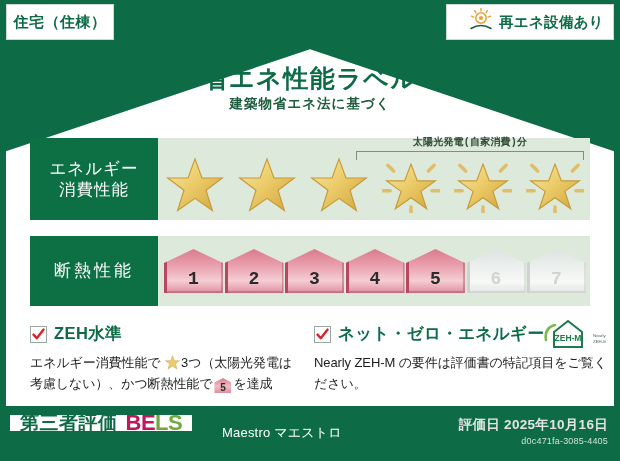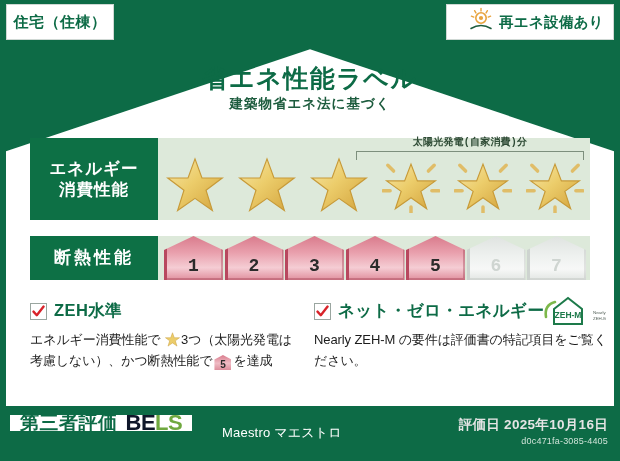--- a/index.html
+++ b/index.html
@@ -68,26 +68,26 @@
   }
 
   
   .perf-row{
     position:absolute;
     left:30px; right:30px;
     background:#dde9da;
     display:flex; align-items:stretch;
   }
   #energy-row{ top:138px; height:82px; }
-  #insul-row { top:236px; height:44px; }
+  #insul-row { top:236px; height:70px; }
 
   .perf-label{
     background:#0d7045;
     color:#ffffff;
-    font-weight:bold;
+    font-weight:normal;
     display:flex; flex-direction:column;
     align-items:center; justify-content:center;
     line-height:1.25;
     flex:0 0 128px;
   }
   #energy-row .perf-label{ font-size:16.5px; letter-spacing:1px; }
   #insul-row  .perf-label{ font-size:17px; letter-spacing:3px; }
 
   .perf-content{ position:relative; flex:1 1 auto;font-family:Liberation Mono, monospace; }
 
@@ -146,21 +146,21 @@
     padding-bottom:4px;
   }
   .house-cell.on  .house-num{ color:#2b2b2b; }
   .house-cell.off .house-num{ color:#cfd5d1; }
 
   
   #criteria{
     position:absolute; left:0; right:0; top:300px;
     display:flex;
   }
-  .criterion{ position:relative; padding:0 0; }
+  .criterion{ position:relative; padding:0 0;margin-top:23px; }
   #criterion-zeh{ flex:0 0 300px; padding-left:30px; }
   #criterion-nze{ flex:1 1 auto; padding-left:14px; }
 
   .crit-head{ display:flex; align-items:center; gap:7px; }
   .checkbox{
     width:17px; height:17px;
     border:1.4px solid #9aa6a0; background:#fff;
     position:relative; flex:0 0 auto;
   }
   .crit-title{
@@ -194,21 +194,21 @@
     background:#0d6b46;
   }
   #bels-plate{
     position:absolute; left:10px; top:9px;
     height:16px; background:#ffffff;
     display:flex; align-items:center; padding:0 10px;
     gap:8px;
   }
   #bels-jp{ font-size:19px; font-weight:bold; color:#0d6b46; letter-spacing:0.5px; }
   #bels-logo{ font-size:22px; font-weight:bold; letter-spacing:-0.5px; }
-  #bels-logo .dark{ color:#0f172a; }
+  #bels-logo .dark{ color:#be185d; }
   #bels-logo .light{ color:#6fa83f; }
   #brand-name{
     position:absolute; left:222px; top:18px;
     color:#ffffff; font-size:13px; letter-spacing:0.2px;
   }
   #eval-date{
     position:absolute; right:12px; top:10px;
     color:#e5e5e5; font-size:13.5px; font-weight:bold; letter-spacing:0.3px;
   }
   #eval-id{

